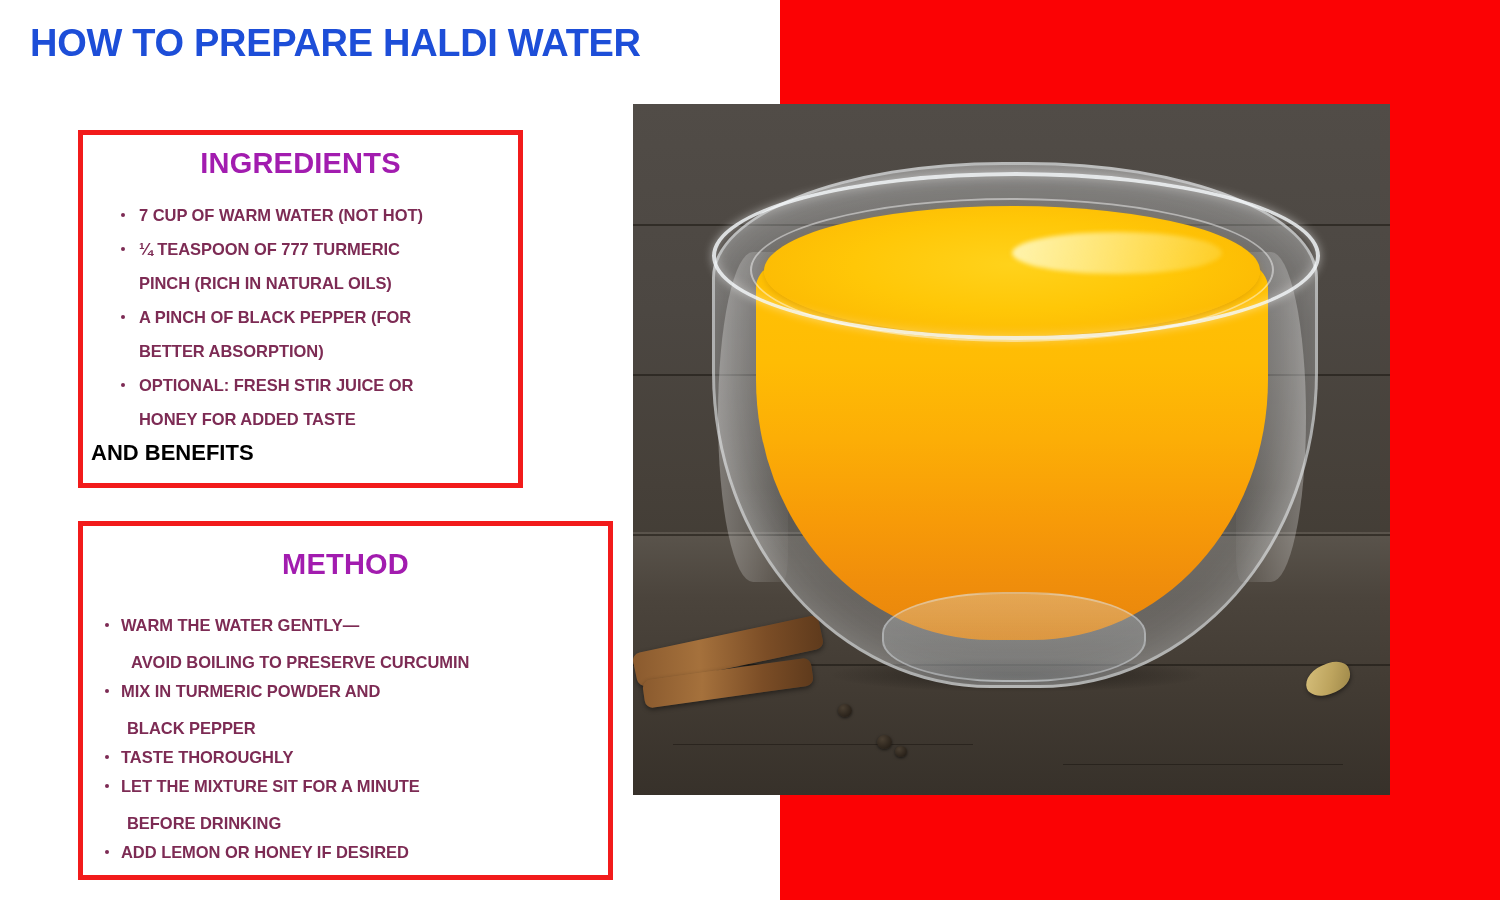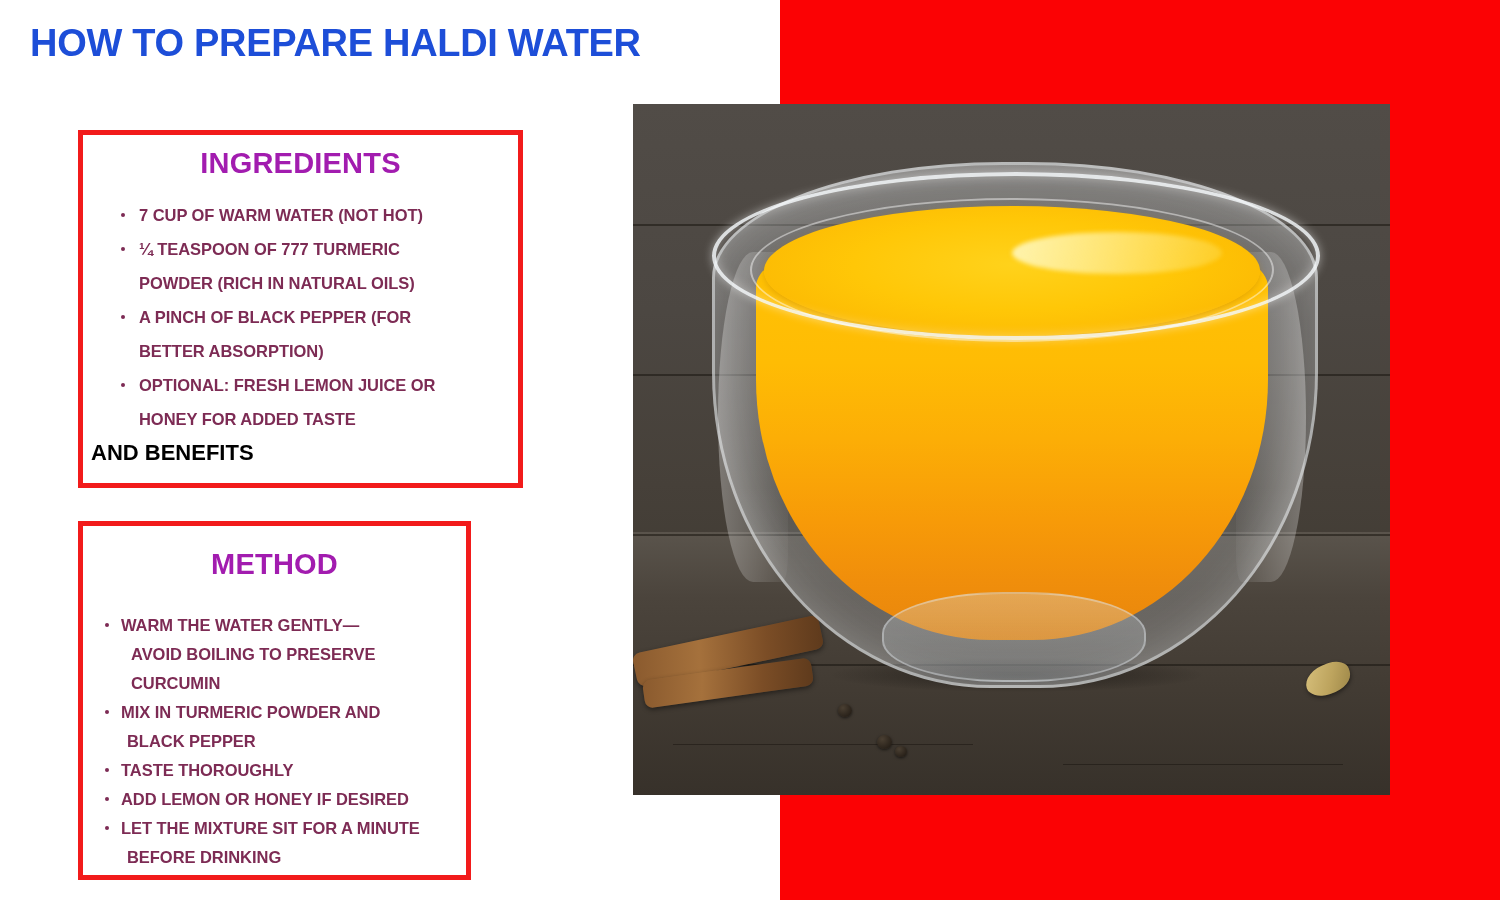--- a/index.html
+++ b/index.html
@@ -29,21 +29,21 @@
     font-family:"Liberation Sans", sans-serif;
   }
 
   
   .box{
     position:absolute;background:#ffffff;
     border:5px solid #f21b1b;
     box-sizing:border-box;
   }
   #ingredients-box{left:78px;top:130px;width:445px;height:358px;}
-  #method-box{left:78px;top:521px;width:393px;height:359px;}
+  #method-box{left:78px;top:521px;width:535px;height:359px;}
 
   .box-heading{
     text-align:center;
     font-size:29px;font-weight:bold;color:#a21caf;
     letter-spacing:0.2px;
     margin:0;padding:0;
   }
   #ingredients-box .box-heading{margin-top:12px;}
   #method-box .box-heading{margin-top:22px;}
 
@@ -65,21 +65,21 @@
   }
   .list-item::before{
     content:"";
     position:absolute;left:4px;top:15px;
     width:4px;height:4px;border-radius:50%;
     background:#7d2b54;
   }
   .list-item .l2{display:block;}
   #method-box .list-item{font-size:16.5px;line-height:29px;padding-left:20px;}
   #method-box .list-item::before{top:12px;}
-  #method-box .list-item .l2{display:block;padding-left:6px;}
+  #method-box .list-item .l2{display:block;padding-left:6px;margin-top:8px;}
   #method-box .list-item.cont-indent .l2{padding-left:10px;}
   .cont-line{
     color:#000000;font-weight:bold;font-size:22px;line-height:34px;
     padding-left:8px;
   }
 
   
   .photo{
     position:absolute;left:633px;top:104px;width:757px;height:691px;
     overflow:hidden;background:#4a4642;
@@ -215,28 +215,28 @@
   <div class="title">HOW TO PREPARE HALDI WATER</div>
 
   <div class="box" id="ingredients-box">
     <div class="box-heading">INGREDIENTS</div>
     <ul class="list">
       <li class="list-item">
         <span>7 CUP OF WARM WATER (NOT HOT)</span>
       </li>
       <li class="list-item">
         <span>¼ TEASPOON OF 777 TURMERIC</span>
-        <span class="l2">POWDER (RICH IN NATURAL OILS)</span>
+        <span class="l2">PINCH (RICH IN NATURAL OILS)</span>
       </li>
       <li class="list-item">
         <span>A PINCH OF BLACK PEPPER (FOR</span>
         <span class="l2">BETTER ABSORPTION)</span>
       </li>
       <li class="list-item">
-        <span>OPTIONAL: FRESH LEMON JUICE OR</span>
+        <span>OPTIONAL: FRESH STIR JUICE OR</span>
         <span class="l2">HONEY FOR ADDED TASTE</span>
       </li>
     </ul>
     <div class="cont-line">AND BENEFITS</div>
   </div>
 
   <div class="box" id="method-box">
     <div class="box-heading">METHOD</div>
     <ul class="list">
       <li class="list-item cont-indent">
@@ -244,25 +244,25 @@
         <span class="l2">AVOID BOILING TO PRESERVE CURCUMIN</span>
       </li>
       <li class="list-item">
         <span>MIX IN TURMERIC POWDER AND</span>
         <span class="l2">BLACK PEPPER</span>
       </li>
       <li class="list-item">
         <span>TASTE THOROUGHLY</span>
       </li>
       <li class="list-item">
-        <span>ADD LEMON OR HONEY IF DESIRED</span>
-      </li>
-      <li class="list-item">
         <span>LET THE MIXTURE SIT FOR A MINUTE</span>
         <span class="l2">BEFORE DRINKING</span>
+      </li>
+      <li class="list-item">
+        <span>ADD LEMON OR HONEY IF DESIRED</span>
       </li>
     </ul>
   </div>
 
   <div class="photo">
     <div class="wood"></div>
     <div class="wood-lower"></div>
     <div class="plank" style="top:120px"></div>
     <div class="plank" style="top:270px"></div>
     <div class="plank" style="top:430px"></div>

